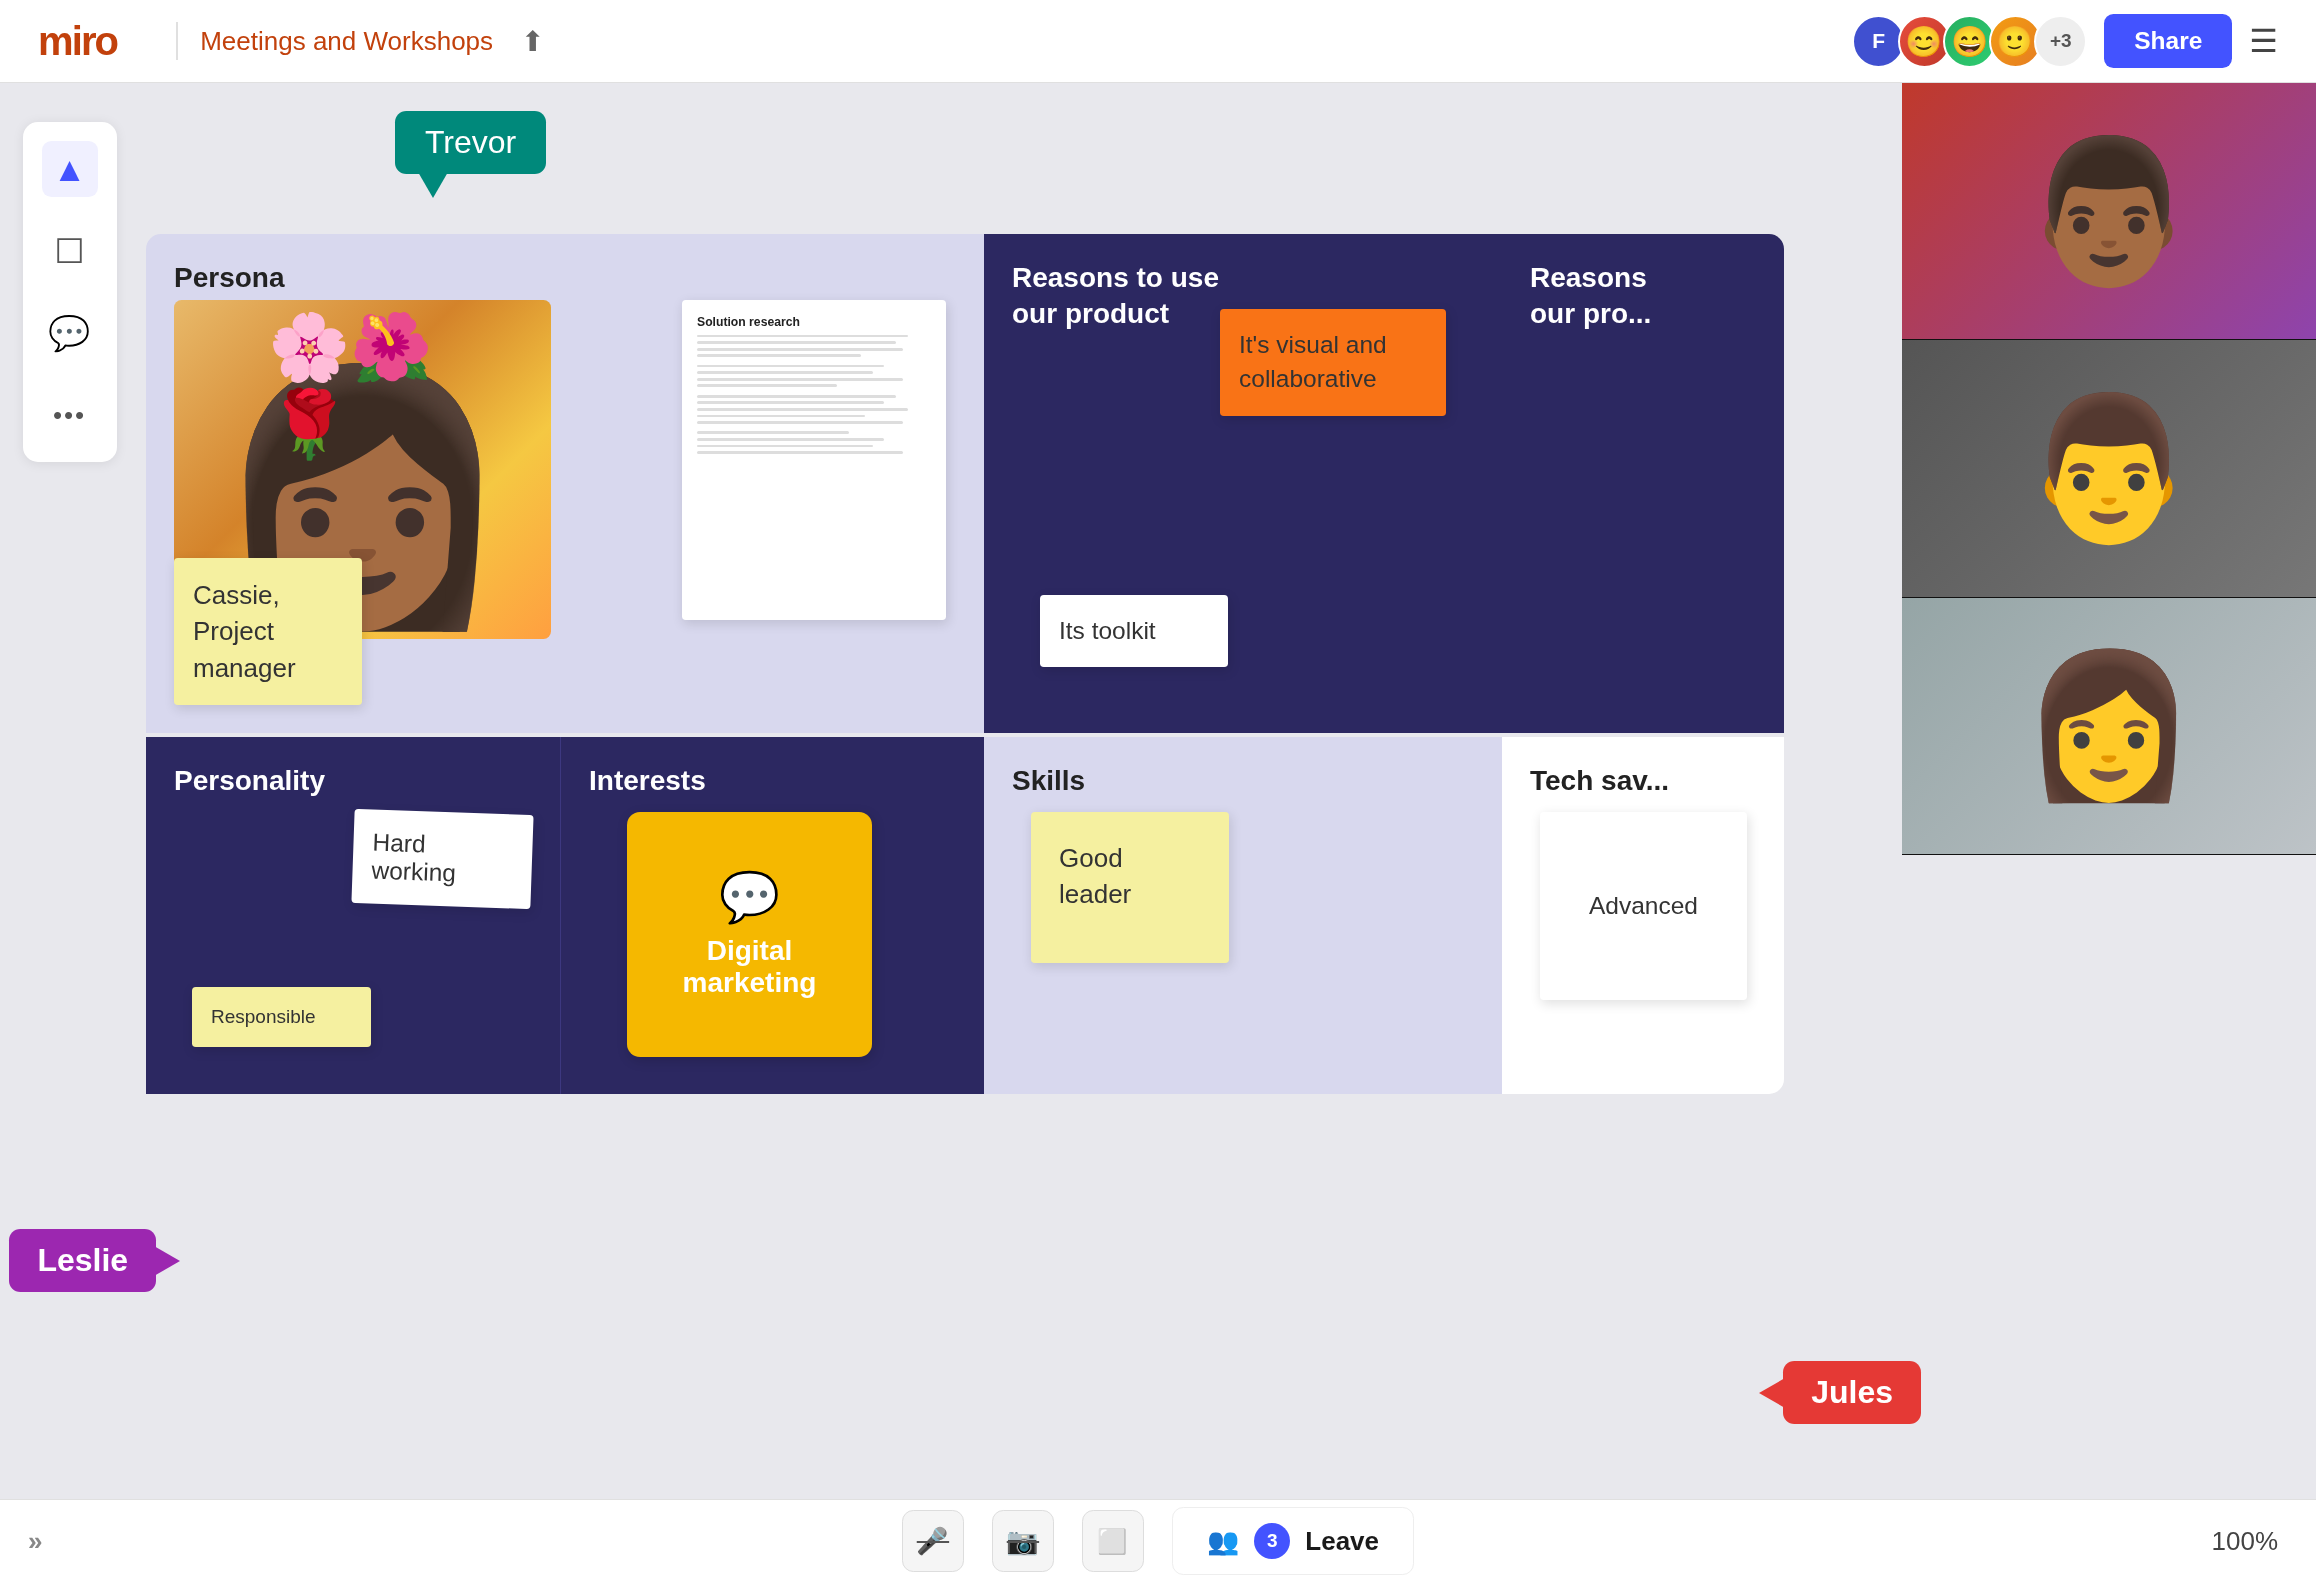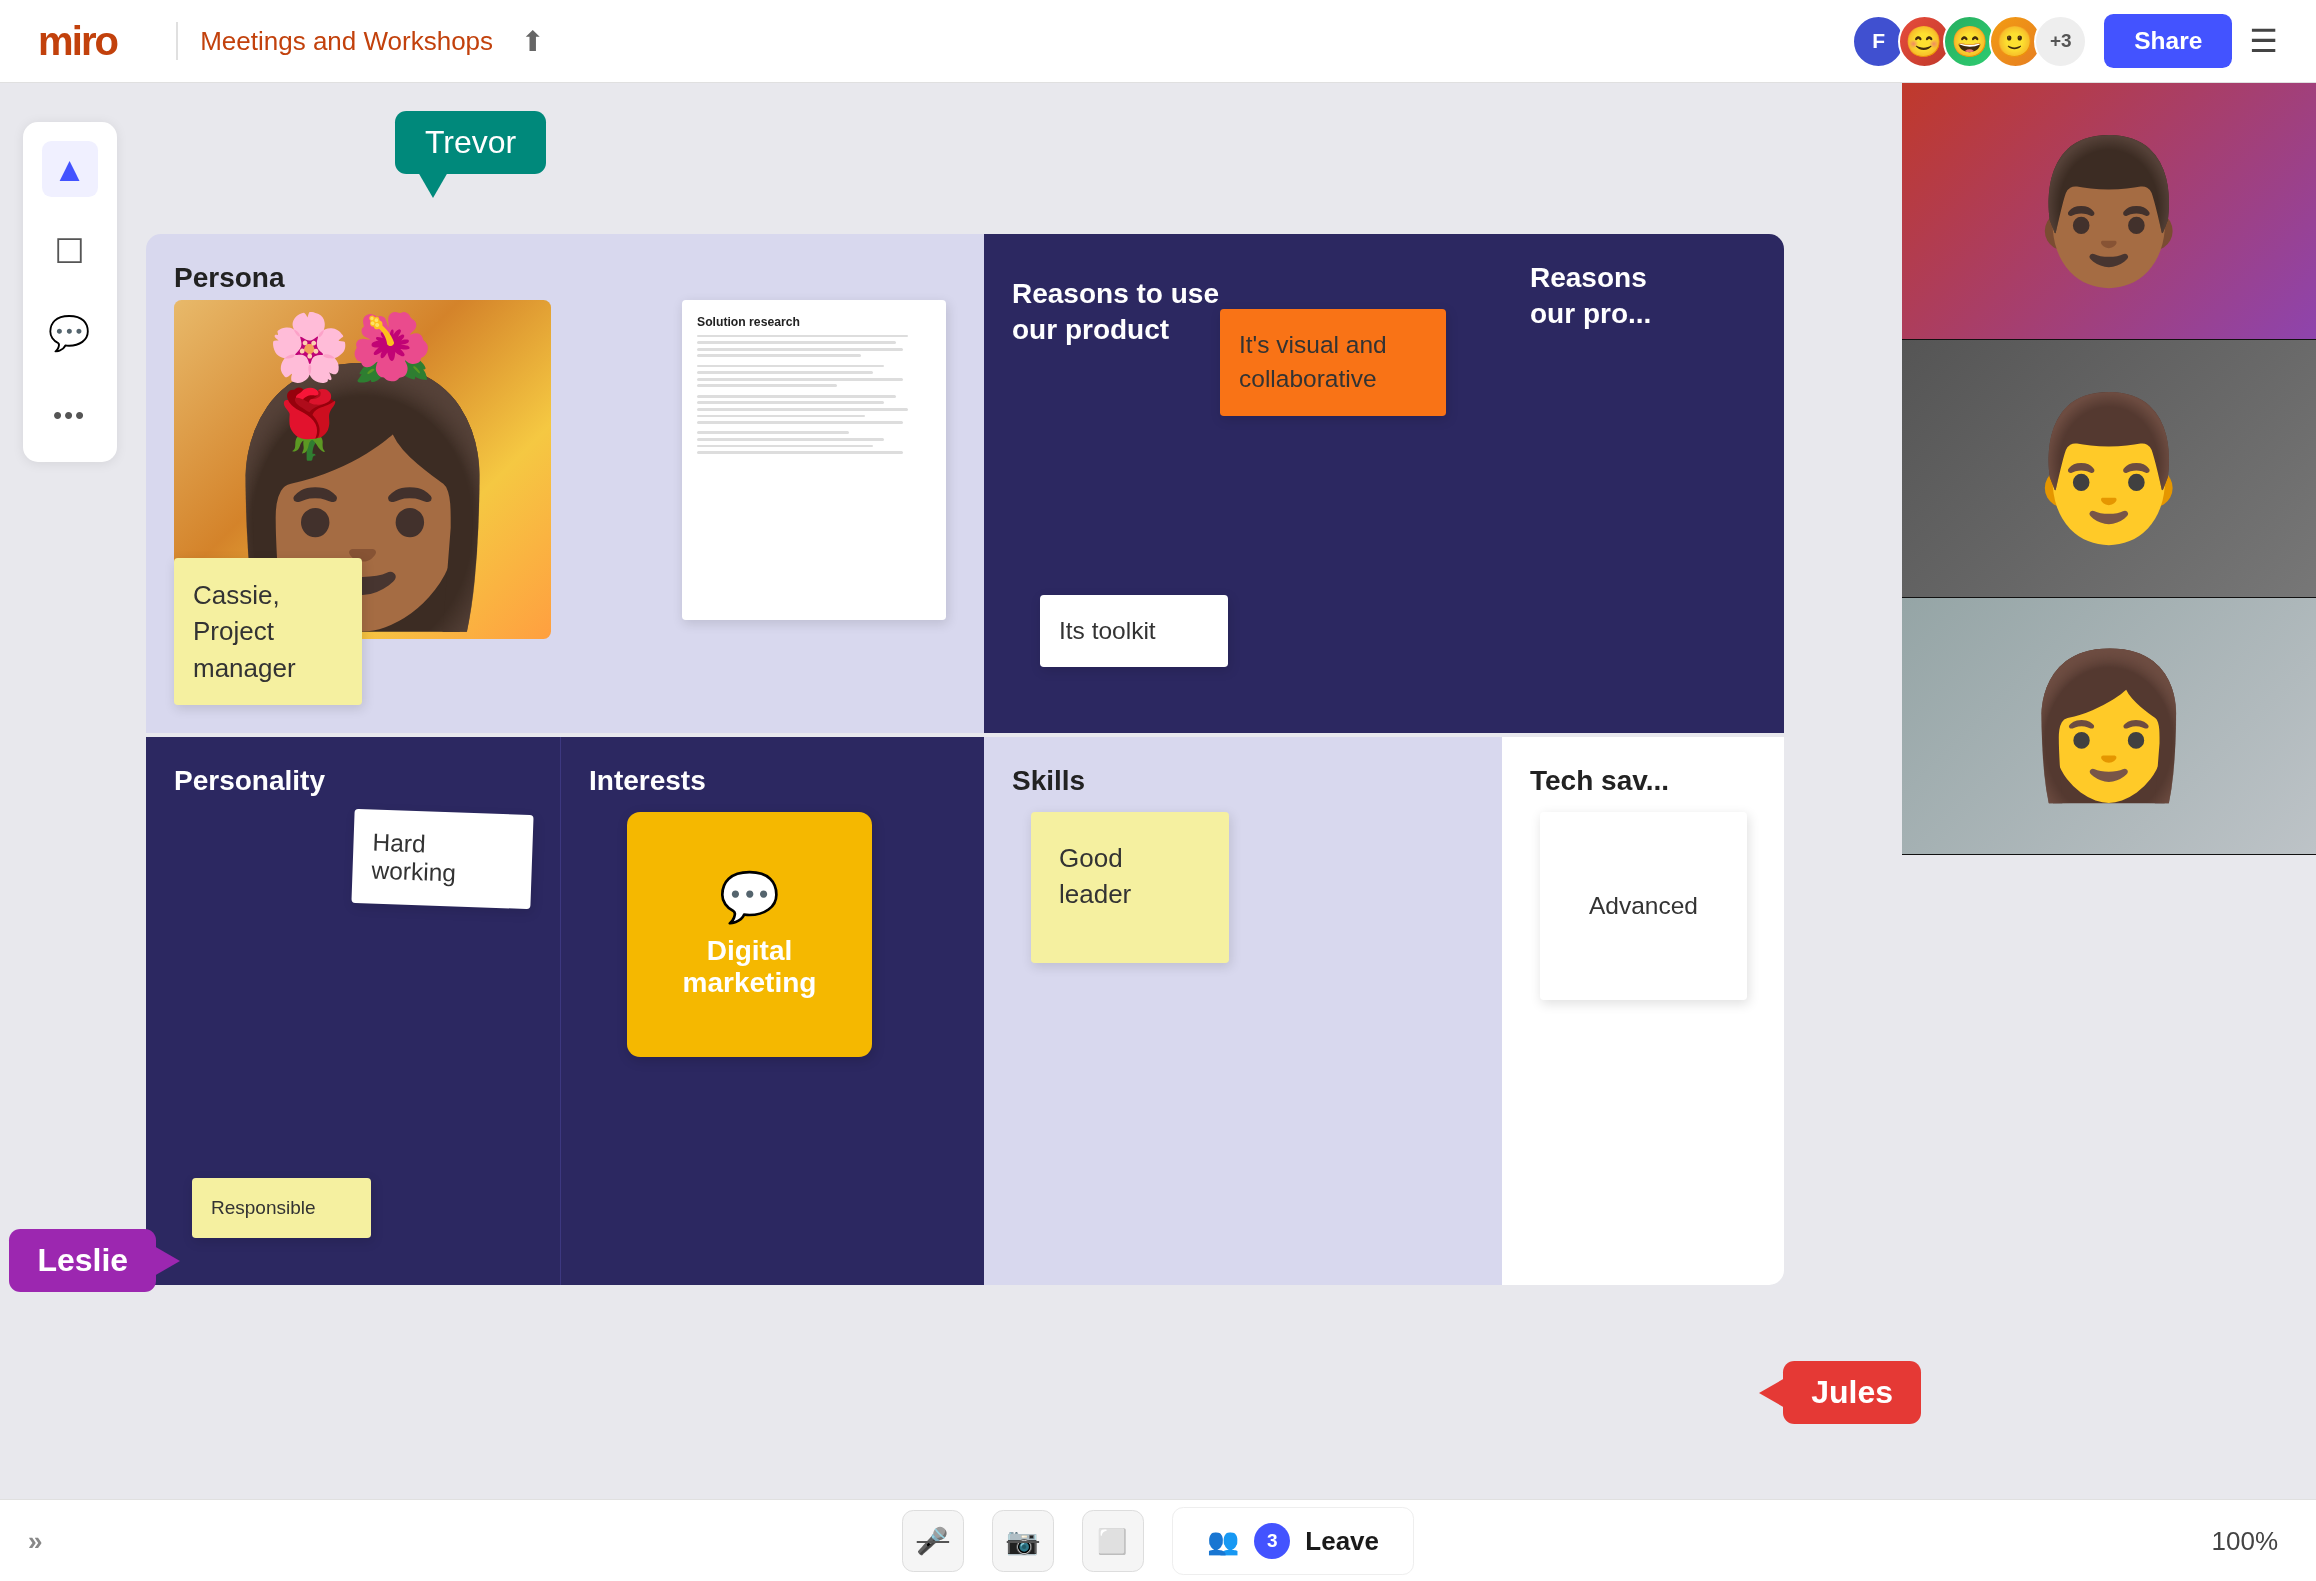--- a/index.html
+++ b/index.html
@@ -182,28 +182,28 @@
       position: relative;
       border-radius: 0 15px 0 0;
     }
     .section-title {
       font-size: 28px;
       font-weight: 700;
       margin-bottom: 22.6px;
       line-height: 1.3;
     }
     .persona-section .section-title { color: #222; }
-    .reasons-section .section-title { color: #fff; margin-top: 16px; }
+    .reasons-section .section-title { color: #fff; }
     .reasons-section-2 .section-title { color: #fff; }
 
     
     .board-bottom {
       display: flex;
       width: 100%;
-      height: 548px;
+      height: 357px;
       margin-top: 3.8px;
     }
     .personality-section {
       background: #2c2861;
       flex: 0 0 414px;
       padding: 26px 28px 19px;
       position: relative;
     }
     .interests-section {
       background: #2c2861;

